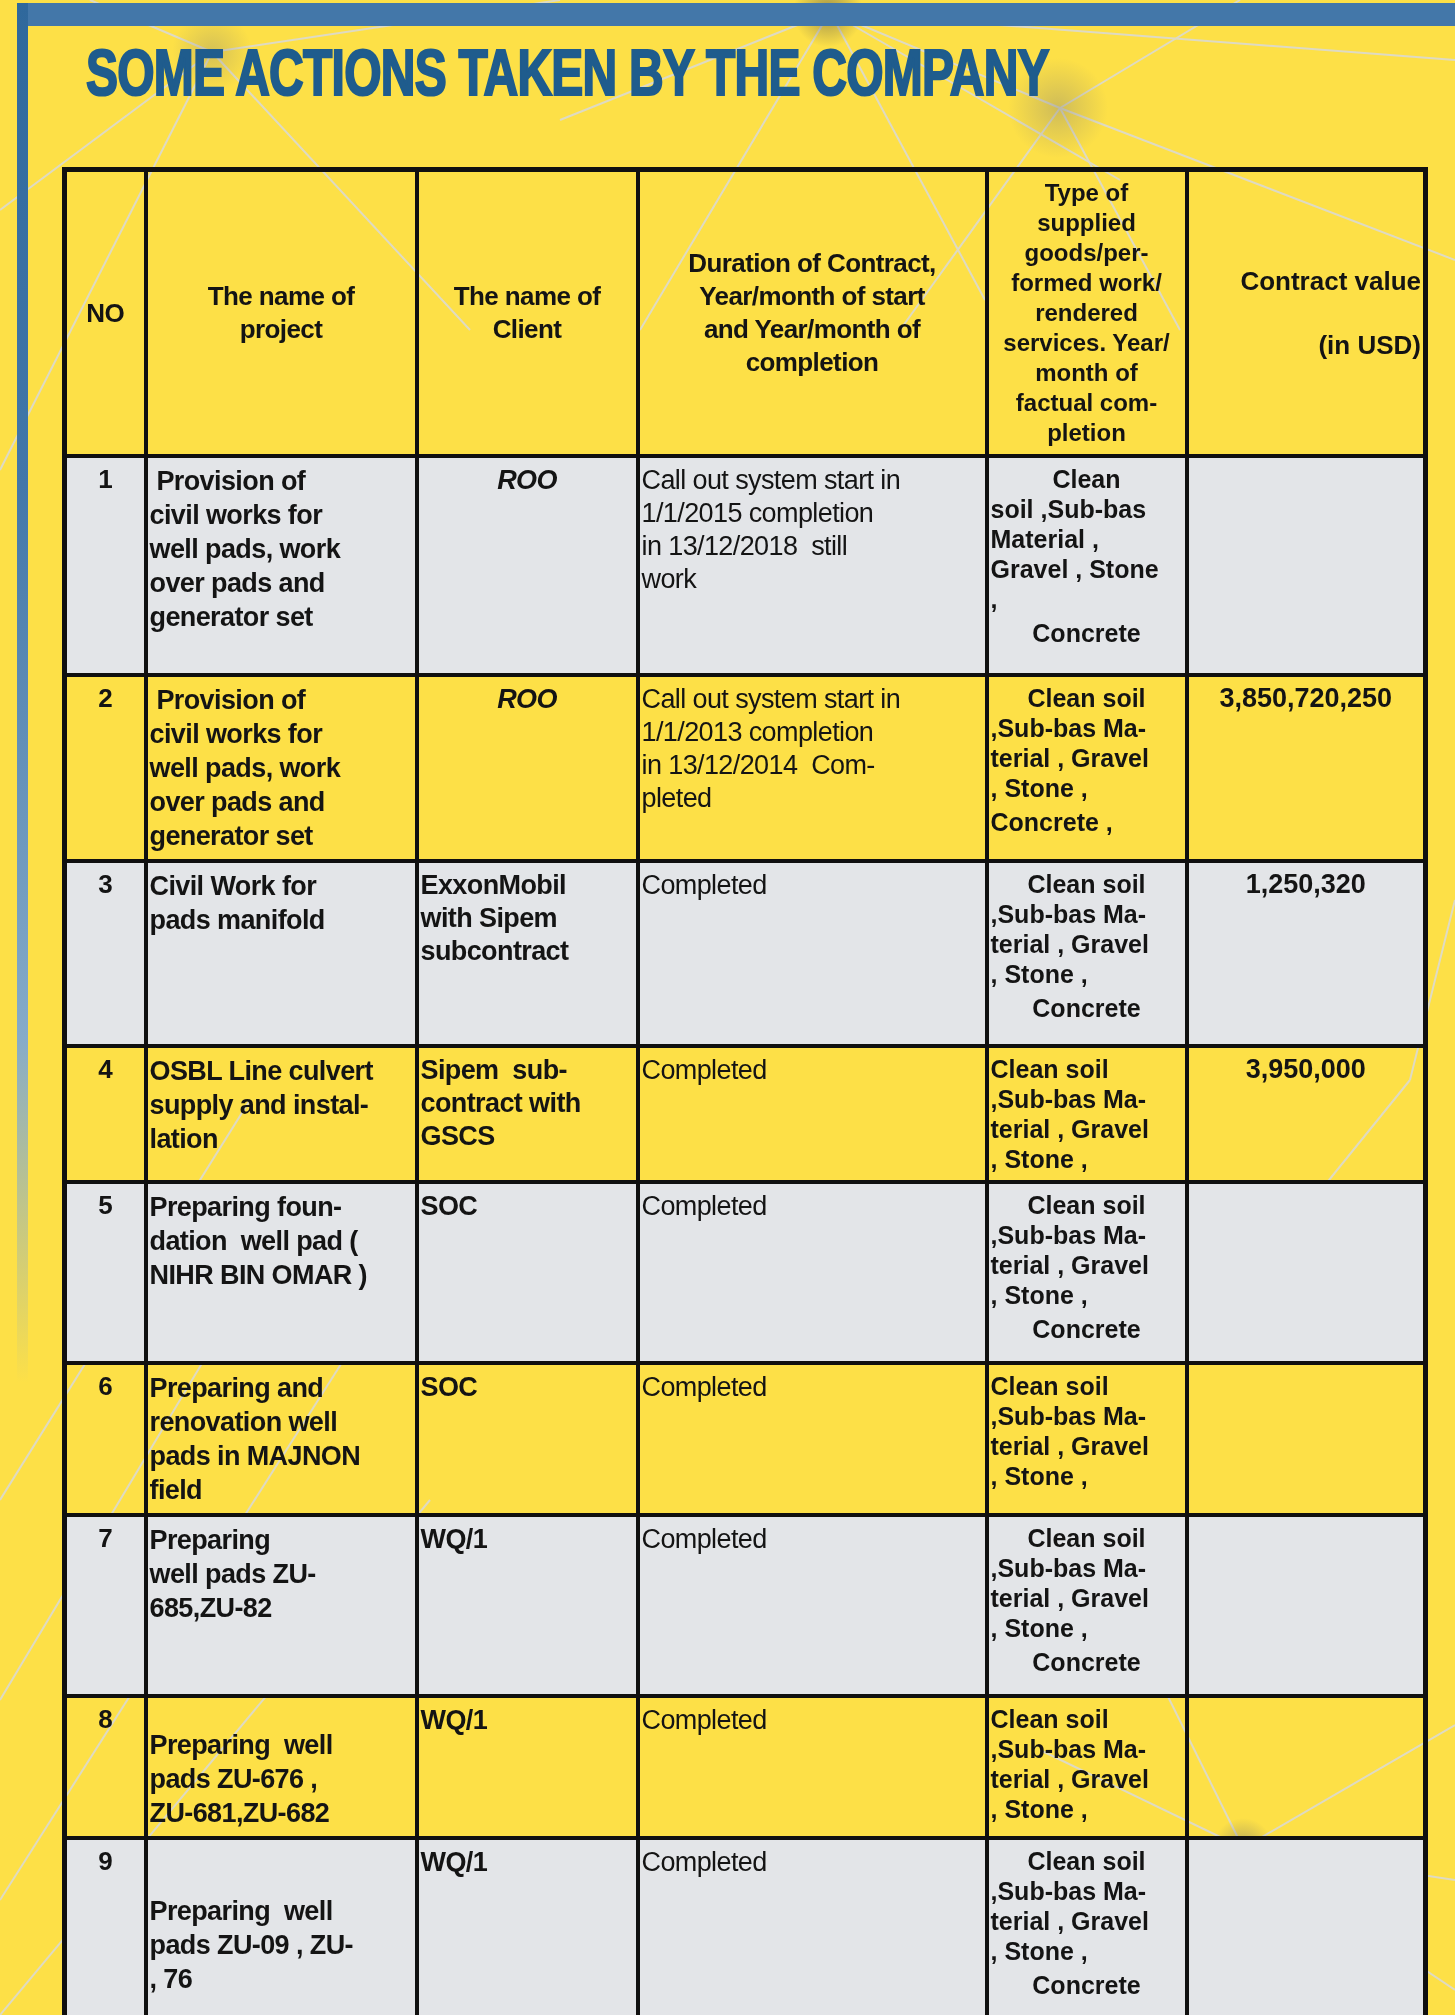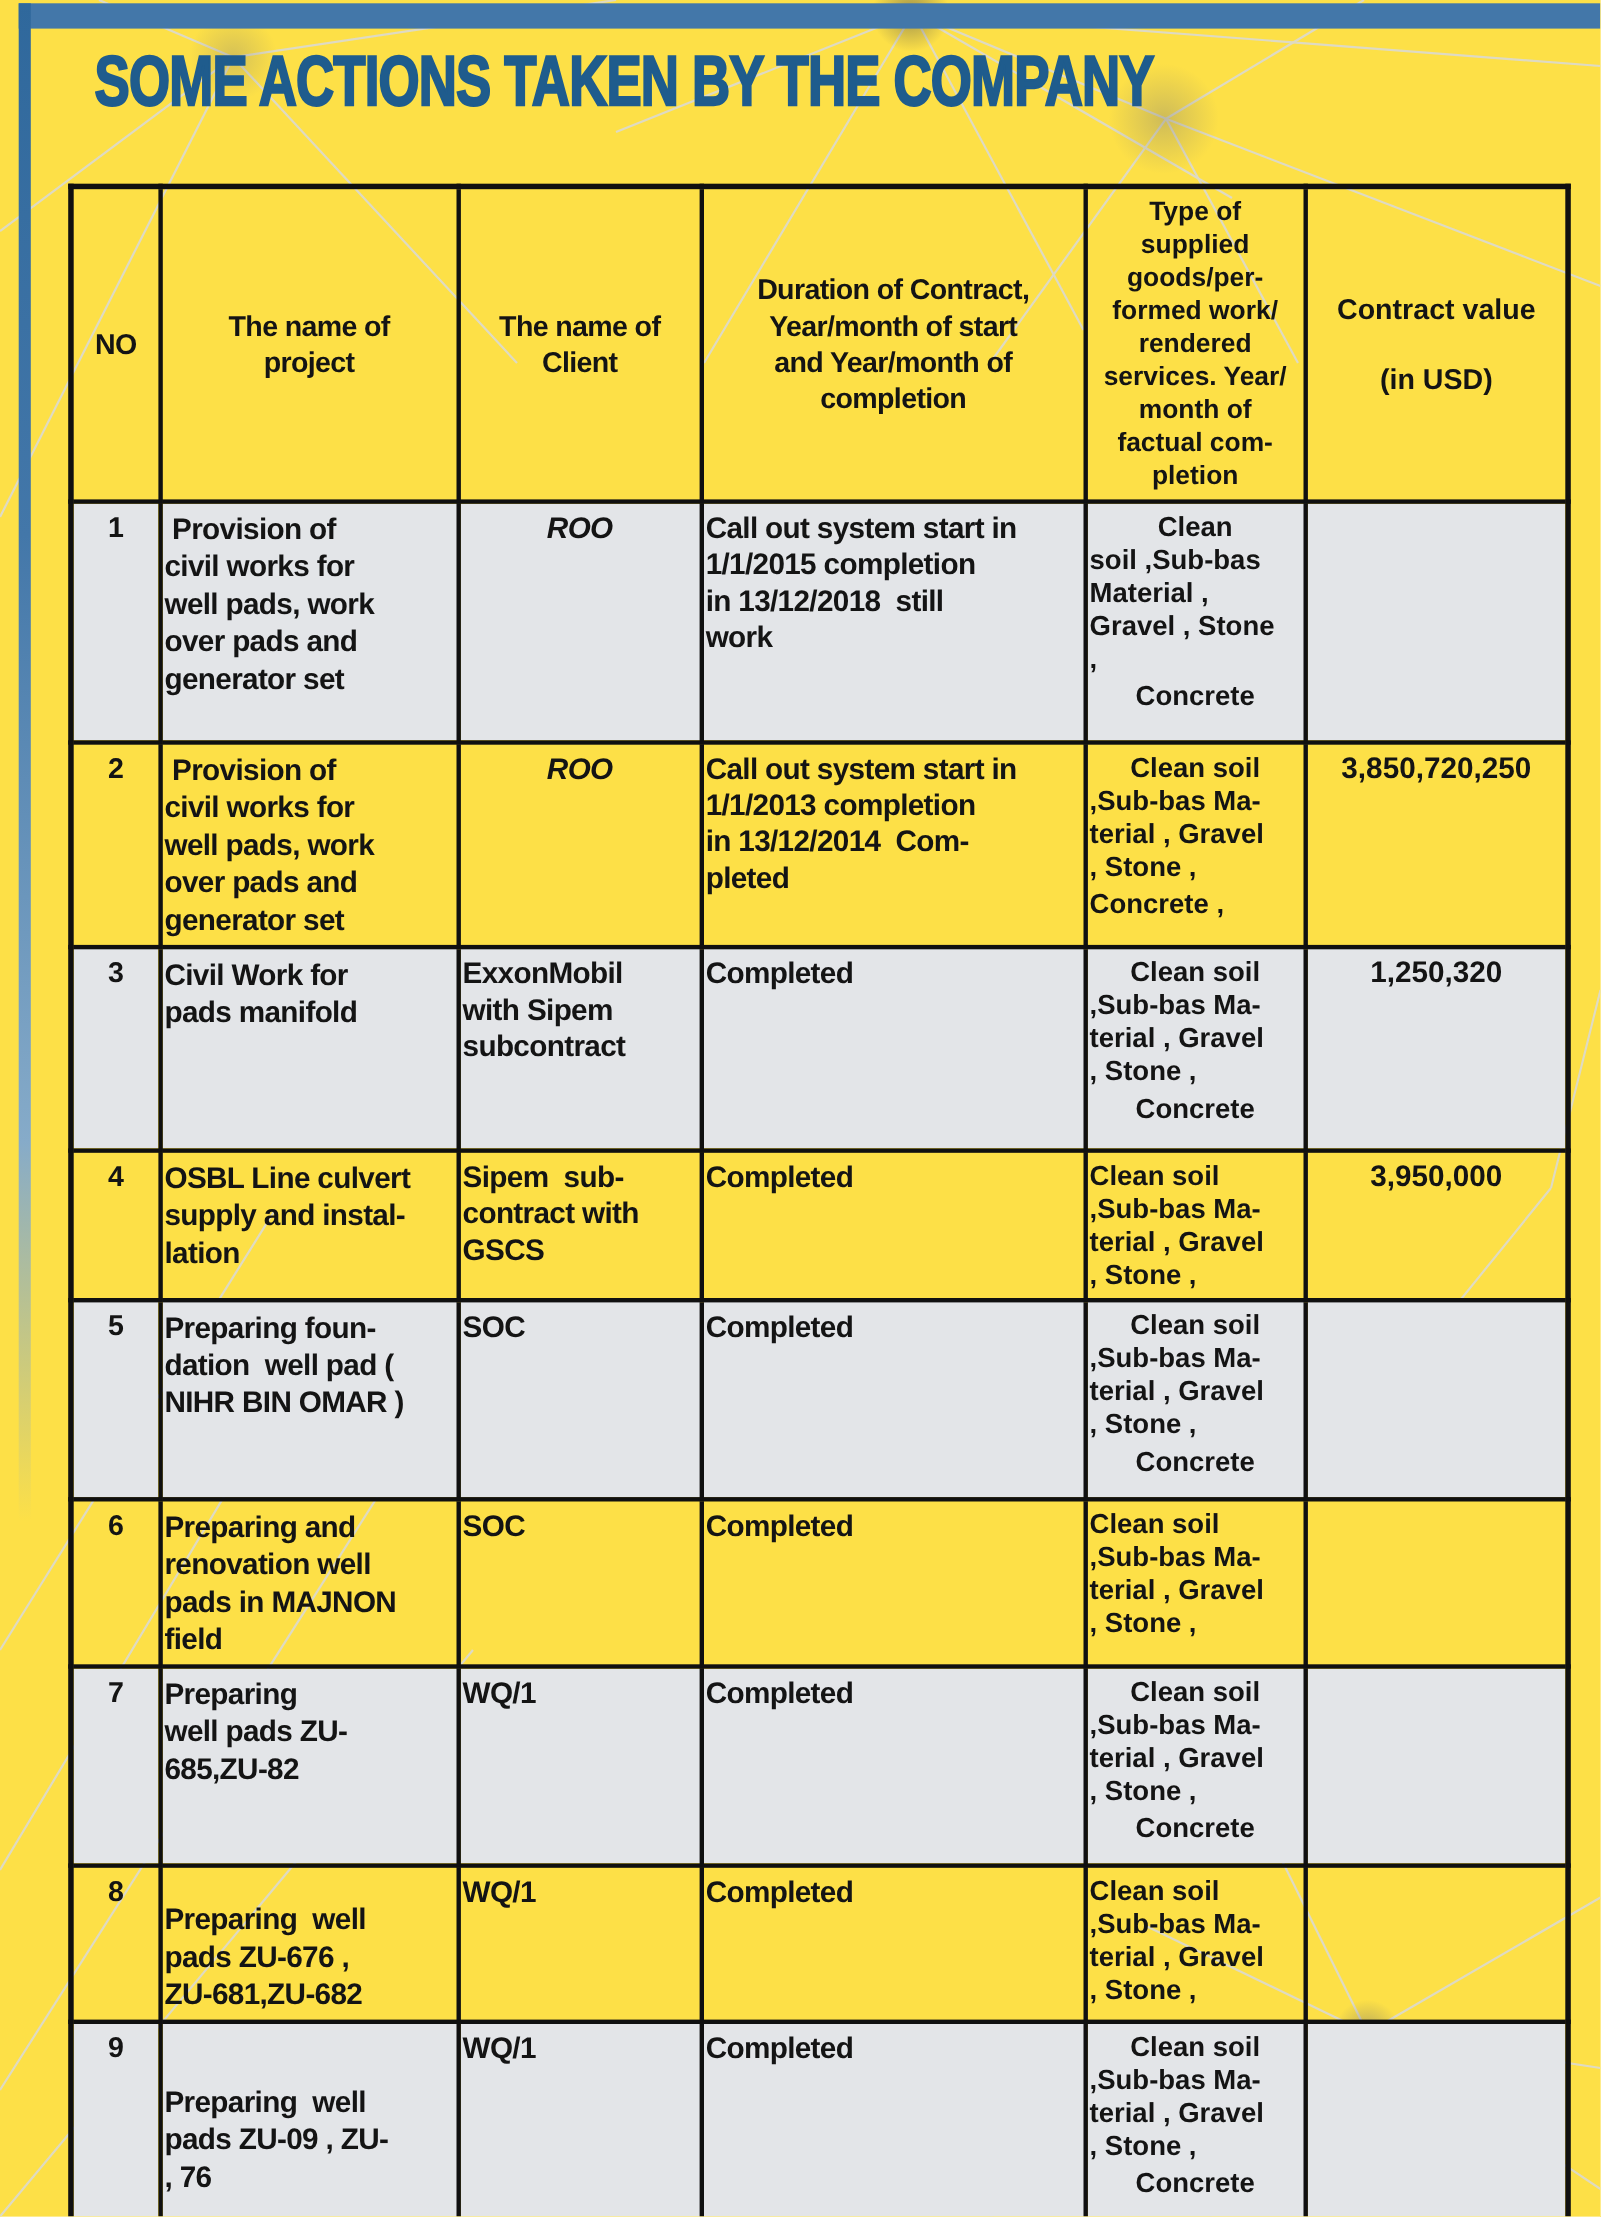--- a/index.html
+++ b/index.html
@@ -22,39 +22,39 @@
 
   .tbl-wrap{position:absolute;left:62px;top:167px;z-index:2;}
   table{border-collapse:collapse;table-layout:fixed;width:1361px;border:5px solid #101010;}
   col.w-no{width:81px}col.w-proj{width:271px}col.w-client{width:221px}
   col.w-dur{width:349px}col.w-type{width:200px}col.w-val{width:239px}
   th,td{border:4px solid #101010;vertical-align:top;padding:6px 2px;color:#141414;overflow:hidden;}
   thead tr{height:282px;}
   thead th{vertical-align:middle;text-align:center;font-weight:700;background:transparent;}
   .h-cond{font-size:26px;line-height:33px;letter-spacing:-0.6px;}
   .h-type{font-size:24px;line-height:30px;letter-spacing:0;}
-  .h-val{font-size:26px;line-height:32px;letter-spacing:0;}
+  .h-val{font-size:26px;line-height:32px;letter-spacing:0;text-align:right;}
 
   tbody tr:nth-child(1){height:219px}
   tbody tr:nth-child(2){height:181px}
   tbody tr:nth-child(3){height:185px}
   tbody tr:nth-child(4){height:129px}
   tbody tr:nth-child(5){height:181px}
   tbody tr:nth-child(6){height:134px}
   tbody tr:nth-child(7){height:181px}
   tbody tr:nth-child(8){height:132px}
   tbody tr:nth-child(9){height:181px}
   tbody tr:nth-child(odd) td{background:#e3e5e8;}
 
   .pre{white-space:pre-wrap;}
   .c-no{ text-align:center;font-size:26px;font-weight:700;letter-spacing:-0.5px;}
   .c-proj{font-size:27px;font-weight:700;letter-spacing:-0.6px;line-height:34px;}
   .c-client{font-size:27px;font-weight:700;letter-spacing:-0.6px;line-height:33px;}
   .c-client[data-align="center"]{text-align:center;font-style:italic;}
-  .c-dur{font-size:27px;font-weight:700;letter-spacing:-0.6px;line-height:33px;}
+  .c-dur{font-size:27px;font-weight:400;letter-spacing:-0.6px;line-height:33px;}
   .c-type{font-size:25px;font-weight:700;line-height:30px;}
   .c-type[data-align="center"] .t-first{text-align:center;}
   .c-type[data-align-last="center"] .t-last{text-align:center;}
   .c-type[data-align-last="left"] .t-last{text-align:left;}
   .t-last{margin-top:4px;}
   .t-first:empty,.t-last:empty{display:none;}
   td[data-pad="1"] .pre{padding-top:24px;}
   td[data-pad="2"] .pre{padding-top:48px;}
   .c-val{font-size:27px;font-weight:700;text-align:center;letter-spacing:0;}
 </style>

